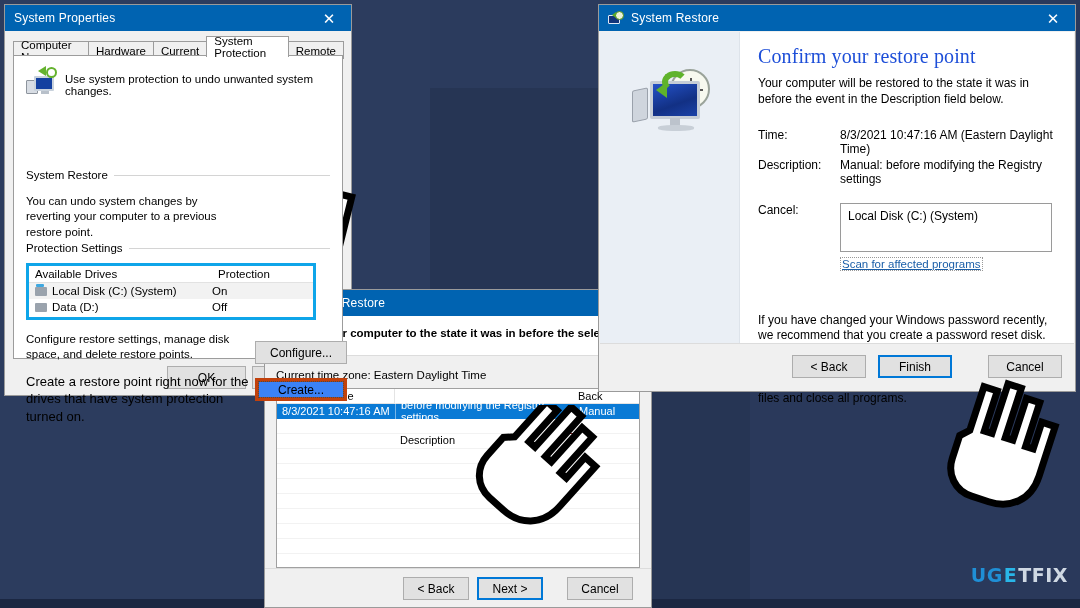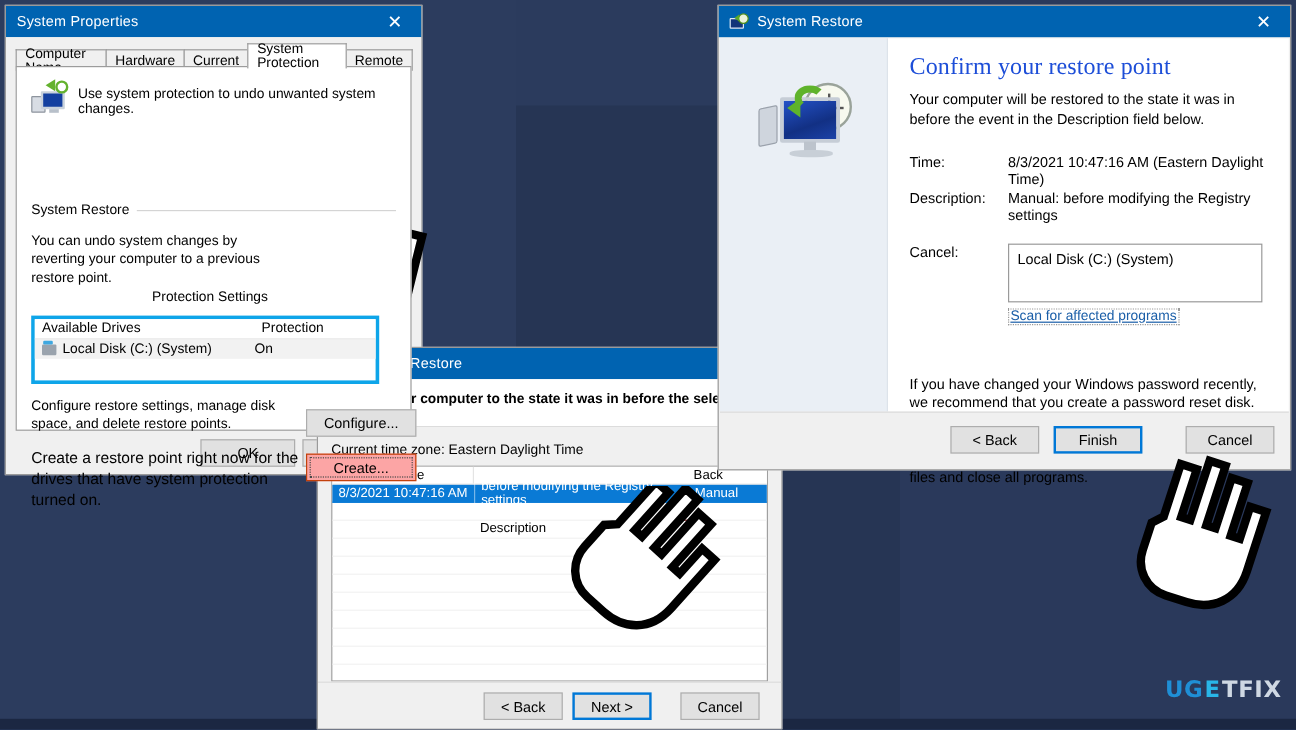--- a/index.html
+++ b/index.html
@@ -63,21 +63,21 @@
   }
 
   
   .btn {
     background:#e1e1e1; border:1px solid #adadad; color:#000;
     font-family:"Liberation Sans", sans-serif; font-size:12px;
     display:inline-flex; align-items:center; justify-content:center;
     height:23px; padding:0 8px; white-space:nowrap;
   }
   .btn.default { border:2px solid #0078d7; background:#e1e1e1; }
-  .btn.focus   { border:1px solid #c2410c; outline:1px dotted #4a4a4a; outline-offset:-4px; background:#fca5a5; }
+  .btn.focus   { border:4px solid #c2410c; outline:1px dotted #4a4a4a; outline-offset:-4px; background:#3b82f6; }
 
   
   #sysprops { left:4px; top:4px; width:348px; height:392px; }
   #sysprops .body { position:absolute; left:0; top:26px; right:0; bottom:0; background:#f0f0f0; }
 
   .tabstrip {
     position:absolute; left:8px; top:6px; right:8px; height:20px;
     display:flex; align-items:flex-end; font-size:11.5px;
   }
   .tab {
@@ -280,36 +280,43 @@
         <span class="txt">Use system protection to undo unwanted system changes.</span>
       </div>
 
       <div class="grouphdr" style="left:12px; top:113px;">
         <span class="lbl">System Restore</span>
         <span class="rule"></span>
       </div>
 
       <div class="sr-desc">You can undo system changes by reverting your computer to a previous restore point.</div>
 
-      <div class="grouphdr" style="left:12px; top:186px;flex-direction:column;">
+      <div class="grouphdr" style="left:12px; top:186px;">
         <span class="lbl">Protection Settings</span>
         <span class="rule"></span>
       </div>
 
       <div class="ps-table">
         <div class="ps-head">
           <div style="width:183px;">Available Drives</div>
           <div>Protection</div>
         </div>
         <div class="ps-row sel">
           <span class="c1">
             <span class="drive-ico sys"></span>
             <span>Local Disk (C:) (System)</span>
           </span>
           <span class="c2">On</span>
+        </div>
+        <div class="ps-row">
+          <span class="c1">
+            <span class="drive-ico"></span>
+            <span>Data (D:)</span>
+          </span>
+          <span class="c2">Off</span>
         </div>
       </div>
 
       <div class="cfg-desc">Configure restore settings, manage disk space, and delete restore points.</div>
       <button class="btn" id="btn-configure">Configure...</button>
 
       <div class="cre-desc">Create a restore point right now for the drives that have system protection turned on.</div>
       <button class="btn focus" id="btn-create">Create...</button>
     </div>
 

